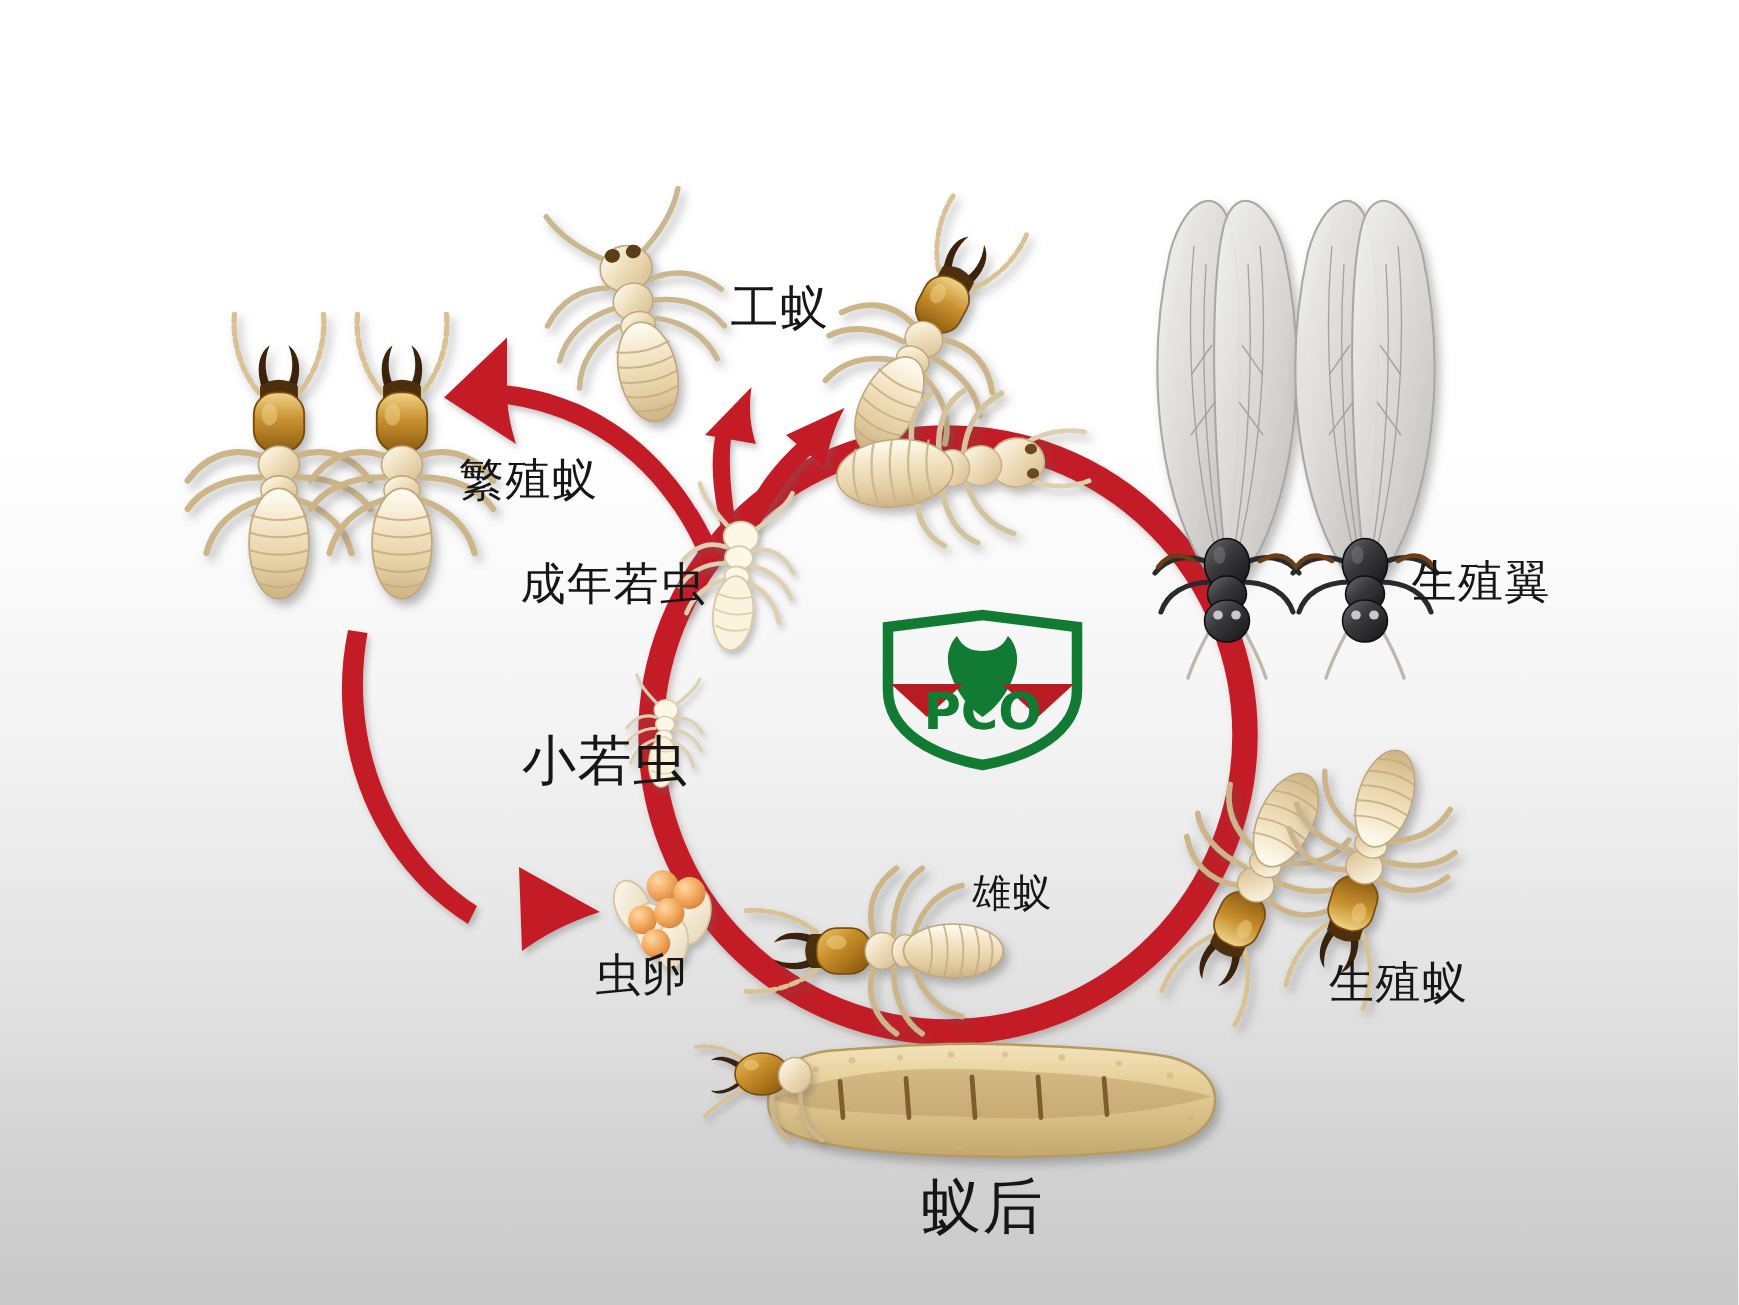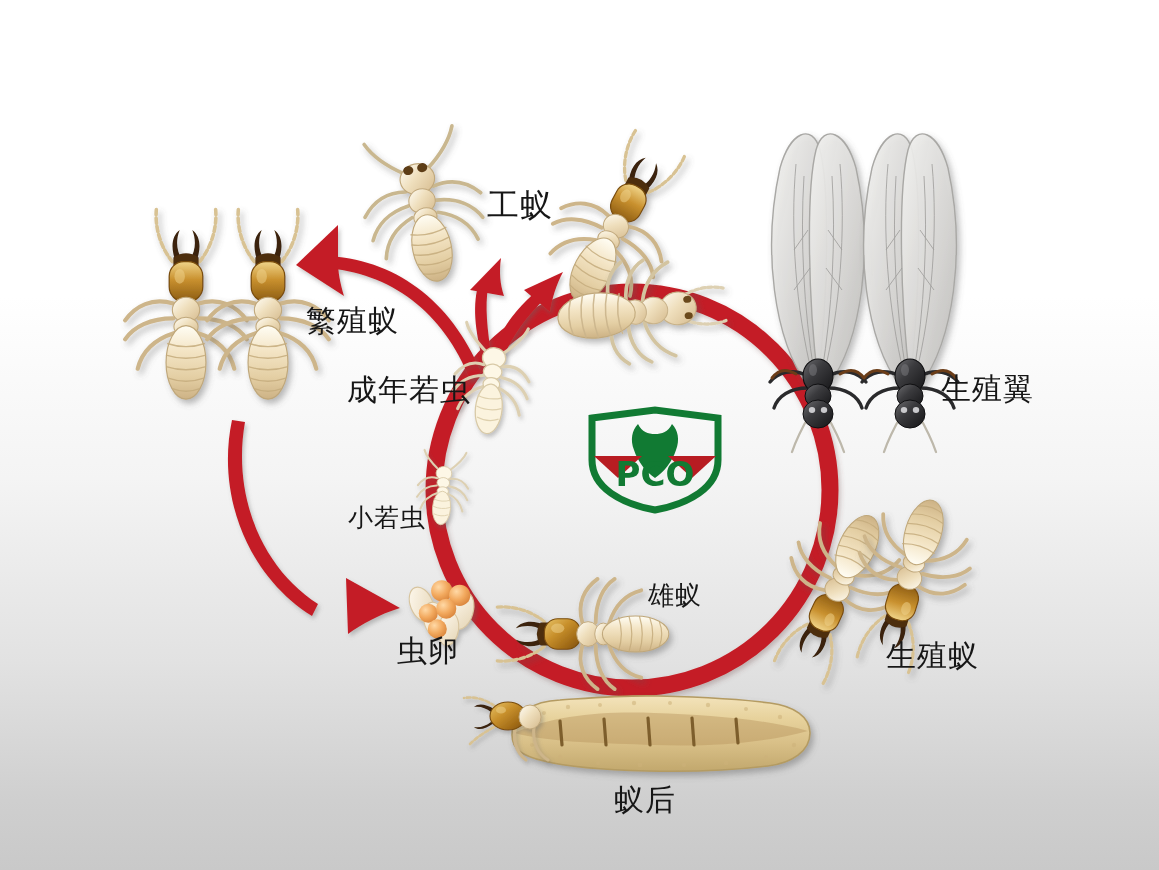--- a/index.html
+++ b/index.html
@@ -21,25 +21,25 @@
     color:#161616;
     font-family:"Liberation Serif","DejaVu Serif",serif;
     white-space:nowrap;
     letter-spacing:1px;
     line-height:1;
   }
   .lbl-worker   {left:487px; top:189px;  font-size:32px;}
   .lbl-repro    {left:306px; top:306px;  font-size:30px;}
   .lbl-adultnymph{left:347px; top:375px; font-size:30px;}
   .lbl-alate    {left:941px; top:374px;  font-size:30px;}
-  .lbl-smallnymph{left:348px; top:489px; font-size:25px;margin-top:16px;}
+  .lbl-smallnymph{left:348px; top:489px; font-size:36px;}
   .lbl-egg      {left:397px; top:636px;  font-size:30px;text-align:center;}
   .lbl-male     {left:648px; top:583px;  font-size:26px;}
   .lbl-reproant {left:886px; top:641px;  font-size:30px;}
-  .lbl-queen    {left:614px; top:785px;  font-size:30px;}
+  .lbl-queen    {left:614px; top:785px;  font-size:40px;}
 
   #title{
     position:absolute;left:140px;top:697px;
     font-family:"DejaVu Sans","Liberation Sans",sans-serif;
     font-weight:bold;font-size:54px;color:#0d0d0d;
     letter-spacing:2px;white-space:nowrap;
     text-shadow:0 1px 0 rgba(255,255,255,.5);
   }
 
   

